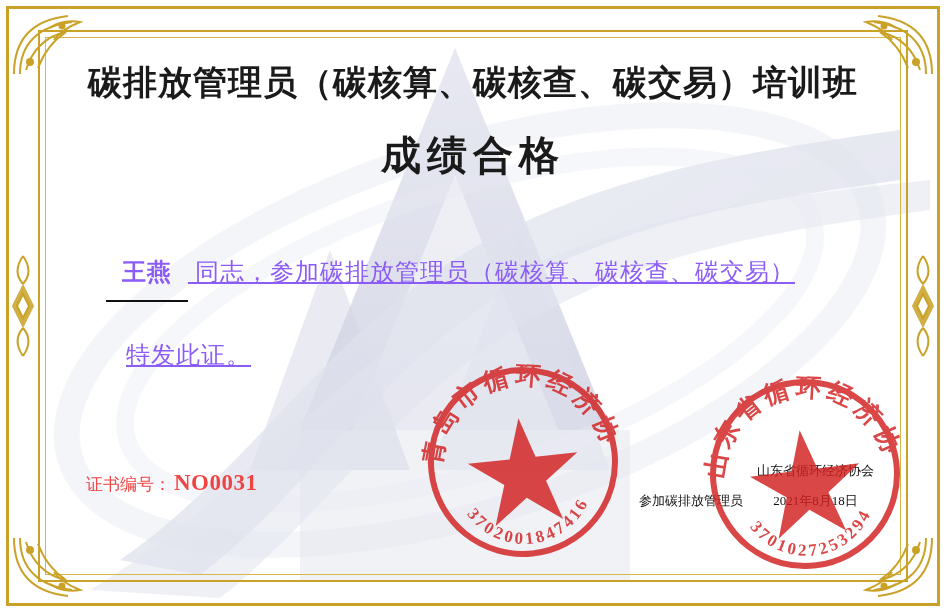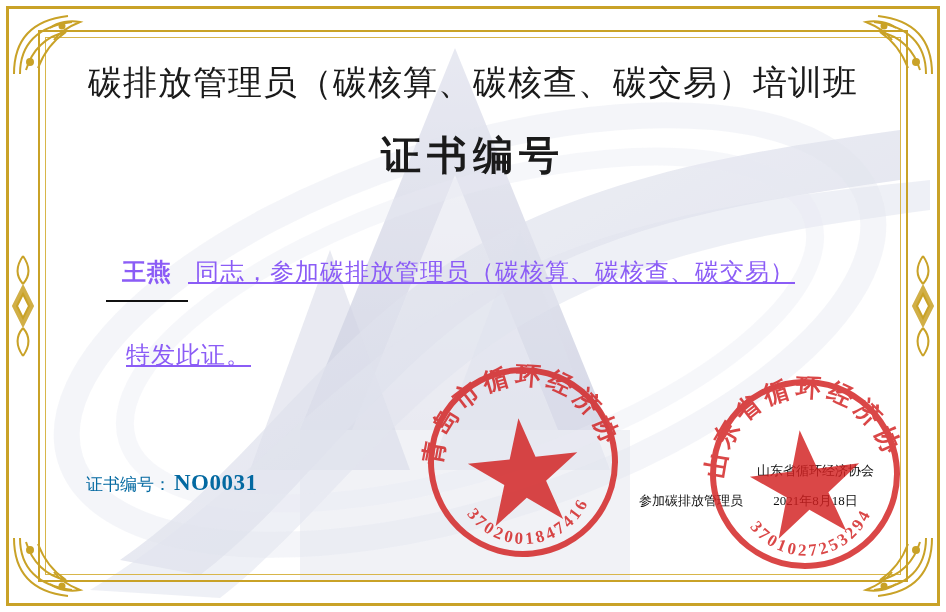--- a/index.html
+++ b/index.html
@@ -73,21 +73,21 @@
 
   
   .content {
     position: absolute;
     left: 48px; top: 38px; right: 48px; bottom: 38px;
   }
   .title-main {
     margin-top: 22px;
     text-align: center;
     font-size: 34px;
-    font-weight: normal;
+    font-weight: bold;
     letter-spacing: 1px;
     color: #1a1a1a;
     white-space: nowrap;
     font-family: "Liberation Serif", "DejaVu Serif", serif;
   }
   .title-sub {
     margin-top: 22px;
     text-align: center;
     font-size: 40px;
     font-weight: bold;
@@ -126,21 +126,21 @@
   .body-line.special {
     margin-top: 26px;
     padding-left: 48px;
   }
 
   .serial {
     position: absolute;
     left: 38px;
     bottom: 78px;
     font-size: 19px;
-    color: #0369a1;
+    color: #ef4444;
     white-space: nowrap;
   }
   .serial .serial-label { font-size: 17px; }
   .serial .serial-no {
     font-weight: bold;
     font-size: 23px;
     letter-spacing: 0.5px;
     margin-left: 3px;
     font-family: "Liberation Serif", "DejaVu Serif", serif;
   }
@@ -281,21 +281,21 @@
         <path d="M15,4 C8,14 8,24 15,32"></path>
         <path d="M15,104 C22,94 22,84 15,76"></path>
         <path d="M15,104 C8,94 8,84 15,76"></path>
       </g>
     </svg>
   </div>
 
   <div class="content">
 
     <div class="title-main">碳排放管理员（碳核算、碳核查、碳交易）培训班</div>
-    <div class="title-sub">证书编号</div>
+    <div class="title-sub">成绩合格</div>
 
     <div class="body-block">
       <div class="body-line first">
         <span class="name">王燕</span>
         <span>同志，参加碳排放管理员（碳核算、碳核查、碳交易）</span>
       </div>
       <div class="body-line special">特发此证。</div>
     </div>
 
     <div class="serial">

